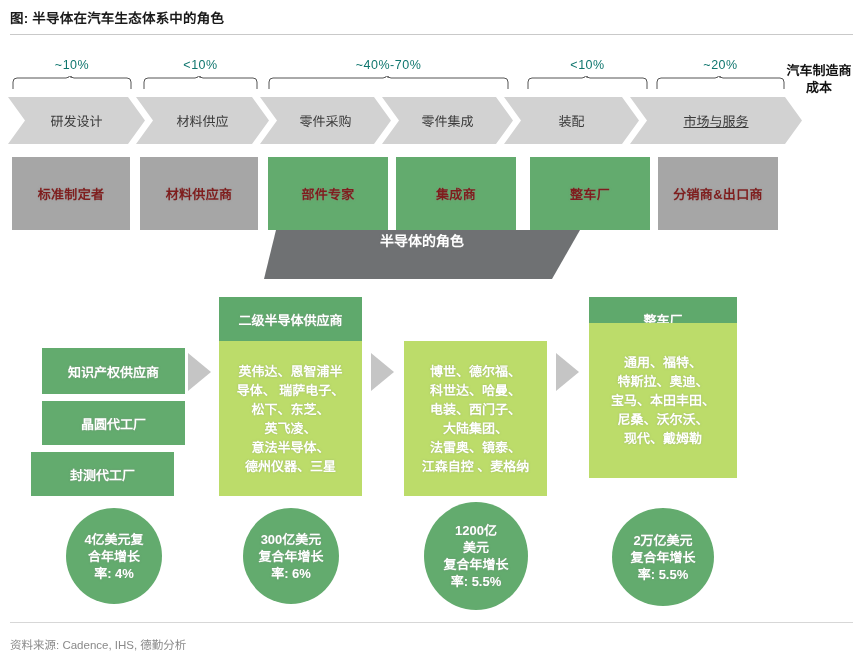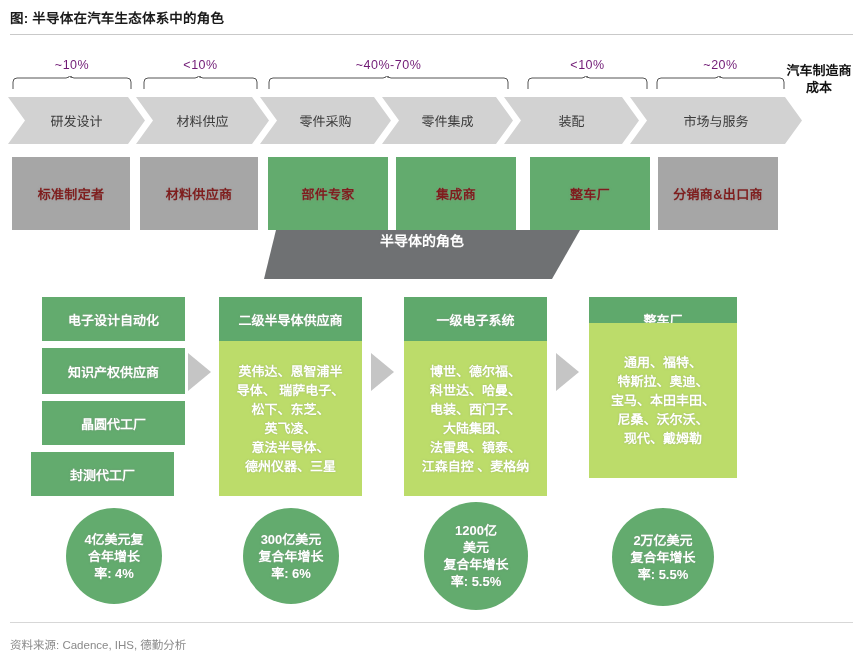--- a/index.html
+++ b/index.html
@@ -43,21 +43,21 @@
     position: absolute;
     top: 58px;
   }
   .bracket-label {
     position: absolute;
     top: 0;
     left: 0;
     width: 100%;
     text-align: center;
     font-size: 12.5px;
-    color: #701a75;
+    color: #0f766e;
     letter-spacing: .5px;
     white-space: nowrap;
   }
   .bracket-svg {
     position: absolute;
     top: 18px;
     left: 0;
   }
 
   
@@ -283,21 +283,21 @@
     </div>
     <div class="chev clip" style="left:252px; width:131px;">
       <span>零件采购</span>
     </div>
     <div class="chev clip" style="left:374px; width:131px;">
       <span>零件集成</span>
     </div>
     <div class="chev clip" style="left:496px; width:135px;">
       <span>装配</span>
     </div>
-    <div class="chev clip" style="left:622px; width:172px;">
+    <div class="chev clip" style="left:622px; width:172px;text-decoration:underline;">
       <span>市场与服务</span>
     </div>
   </div>
 
   <div class="actor grey" style="left:12px;  width:118px;">
     <span>标准制定者</span>
   </div>
   <div class="actor grey" style="left:140px; width:118px;">
     <span>材料供应商</span>
   </div>
@@ -311,23 +311,20 @@
     <span>整车厂</span>
   </div>
   <div class="actor grey" style="left:658px; width:120px;">
     <span>分销商&amp;出口商</span>
   </div>
 
   <div class="role-trap">
     <span>半导体的角色</span>
   </div>
 
-  <div class="stack-box" style="left:42px; top:297px; width:143px; height:44px;">
-    <span>电子设计自动化</span>
-  </div>
   <div class="stack-box" style="left:42px; top:348px; width:143px; height:46px;">
     <span>知识产权供应商</span>
   </div>
   <div class="stack-box" style="left:42px; top:401px; width:143px; height:44px;">
     <span>晶圆代工厂</span>
   </div>
   <div class="stack-box" style="left:31px; top:452px; width:143px; height:44px;">
     <span>封测代工厂</span>
   </div>
 
@@ -342,23 +339,20 @@
       <div>导体、 瑞萨电子、</div>
       <div>松下、东芝、</div>
       <div>英飞凌、</div>
       <div>意法半导体、</div>
       <div>德州仪器、三星</div>
     </div>
   </div>
 
   <div class="tri" style="left:371px; top:353px;"></div>
 
-  <div class="col-head" style="left:404px; top:297px; width:143px; height:44px;">
-    <span>一级电子系统</span>
-  </div>
   <div class="col-body" style="left:404px; top:341px; width:143px; height:155px;">
     <div>
       <div>博世、德尔福、</div>
       <div>科世达、哈曼、</div>
       <div>电装、西门子、</div>
       <div>大陆集团、</div>
       <div>法雷奥、镜泰、</div>
       <div>江森自控 、麦格纳</div>
     </div>
   </div>

